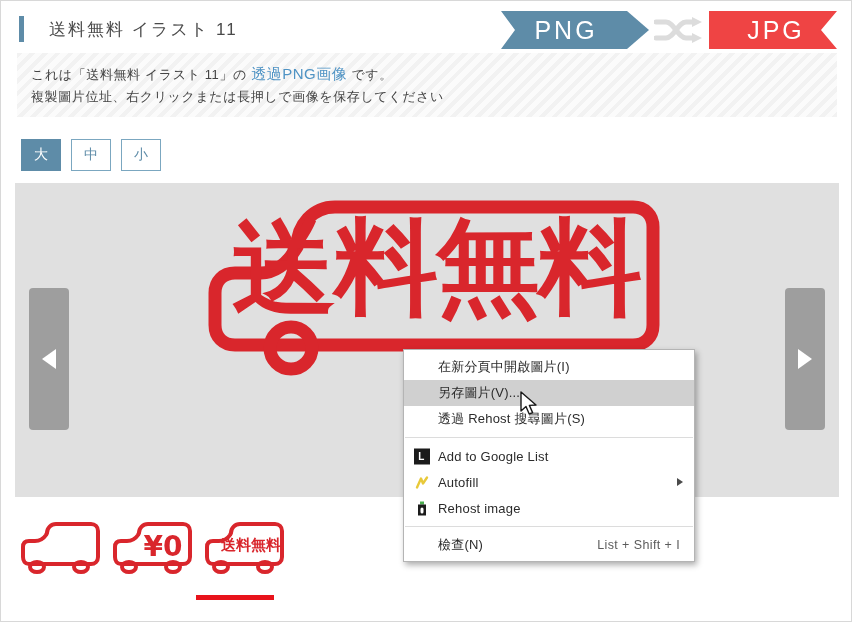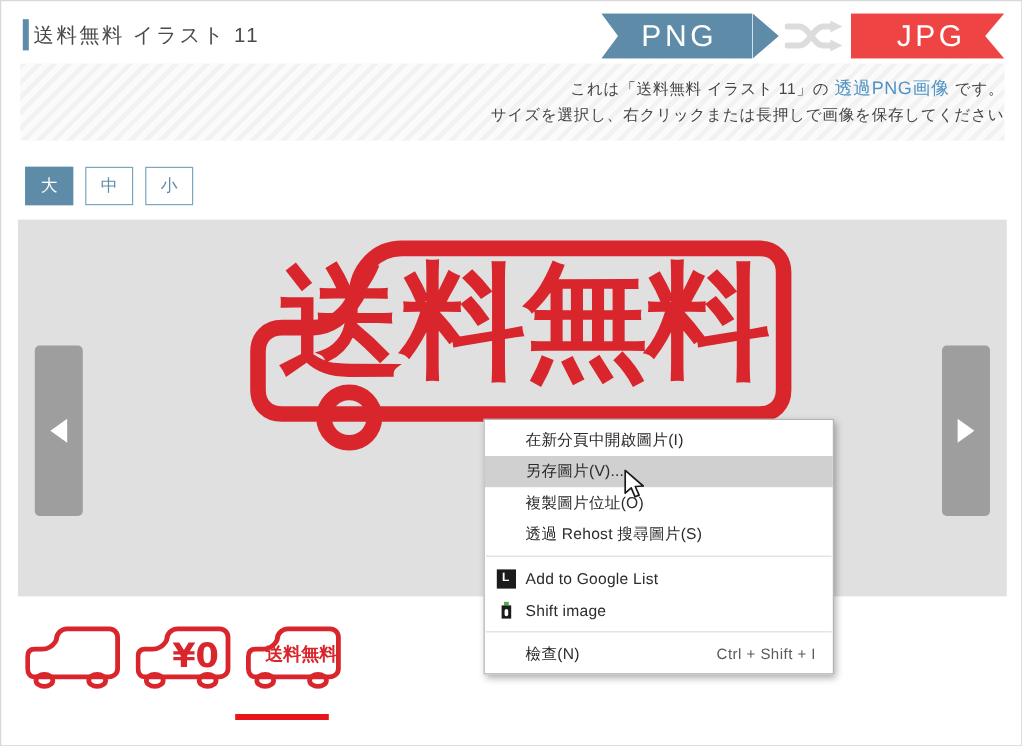--- a/index.html
+++ b/index.html
@@ -25,21 +25,21 @@
     width: 470px; height: 36px;
     display: flex; align-items: center;
   }
   .title-accent {
     width: 5px; height: 26px;
     background: #5e8ca8;
     margin-left: 18px;
     flex: 0 0 auto;
   }
   .title-text {
-    margin-left: 4px;
+    margin-left: 25px;
     font-size: 17px;
     letter-spacing: 2px;
     color: #4a4a4a;
     white-space: nowrap;
   }
 
   
   .ribbon {
     position: absolute;
     left: 500px; top: 10px;
@@ -86,21 +86,20 @@
     position: absolute;
     left: 16px; top: 52px;
     width: 820px; height: 64px;
     box-sizing: border-box;
     padding: 10px 0 0 14px;
     background-color: #fbfbfb;
     background-image: repeating-linear-gradient(
         -45deg,
         #f2f2f2 0px, #f2f2f2 4px,
         #fbfbfb 4px, #fbfbfb 9px);
-    text-align: right;
   }
   .desc-line {
     font-size: 13px;
     color: #444444;
     line-height: 22px;
     letter-spacing: 0.6px;
     white-space: nowrap;
   }
   .desc-link {
     color: #4f93c4;
@@ -276,21 +275,21 @@
     </div>
     <div class="rib-jpg">
       <span>JPG</span>
     </div>
   </div>
 
   <div class="desc">
     <div class="desc-line">
       <span>これは「送料無料 イラスト 11」の </span><span class="desc-link">透過PNG画像</span><span> です。</span>
     </div>
-    <div class="desc-line">サイズを選択し、右クリックまたは長押しで画像を保存してください</div>
+    <div class="desc-line">複製圖片位址、右クリックまたは長押しで画像を保存してください</div>
   </div>
 
   <div class="size-row">
     <div class="size-btn active">大</div>
     <div class="size-btn">中</div>
     <div class="size-btn">小</div>
   </div>
 
   <div class="viewer">
 
@@ -358,54 +357,60 @@
 
     <div class="ctx-item">
       <span>在新分頁中開啟圖片(I)</span>
     </div>
 
     <div class="ctx-item sel">
       <span>另存圖片(V)...</span>
     </div>
 
 
-    <div class="ctx-item">
-      <span>複製圖片位址(O)</span>
-    </div>
 
     <div class="ctx-item">
       <span>透過 Rehost 搜尋圖片(S)</span>
     </div>
 
     <div class="ctx-sep"></div>
 
     <div class="ctx-item">
       <span class="ctx-icon">
         <span class="ico-listly">L</span>
       </span>
       <span>Add to Google List</span>
     </div>
 
+    <div class="ctx-item">
+      <span class="ctx-icon">
+        <svg width="16" height="16" viewBox="0 0 16 16">
+          <path d="M3 13 L7 4 L9 9 L13 3" stroke="#e8c93a" stroke-width="2.4" fill="none" stroke-linejoin="round" stroke-linecap="round"></path>
+        </svg>
+      </span>
+      <span>Autofill</span>
+      <span class="ctx-submenu-arrow"></span>
+    </div>
 
     <div class="ctx-item">
       <span class="ctx-icon">
         <svg width="16" height="16" viewBox="0 0 16 16">
           <rect x="6" y="1" width="4" height="3" fill="#4caf50"></rect>
           <rect x="4" y="4" width="8" height="11" fill="#1b1b1b"></rect>
           <rect x="6.5" y="7" width="3" height="6" rx="1.5" fill="#ffffff"></rect>
         </svg>
       </span>
-      <span>Shift image</span>
+      <span>Rehost image</span>
     </div>
 
     <div class="ctx-sep"></div>
 
     <div class="ctx-item">
       <span>檢查(N)</span>
-      <span class="ctx-shortcut">Ctrl + Shift + I</span>
+      <span class="ctx-shortcut">List + Shift + I</span>
     </div>
   </div>
 
   <div class="cursor">
     <svg width="20" height="28" viewBox="0 0 20 28">
       <path d="M1 1 L1 20 L6 15.5 L9.2 23 L12.6 21.6 L9.4 14.4 L16 14 Z" fill="#ffffff" stroke="#1a1a1a" stroke-width="1.4" stroke-linejoin="round"></path>
     </svg>
   </div>
 
 </div>

